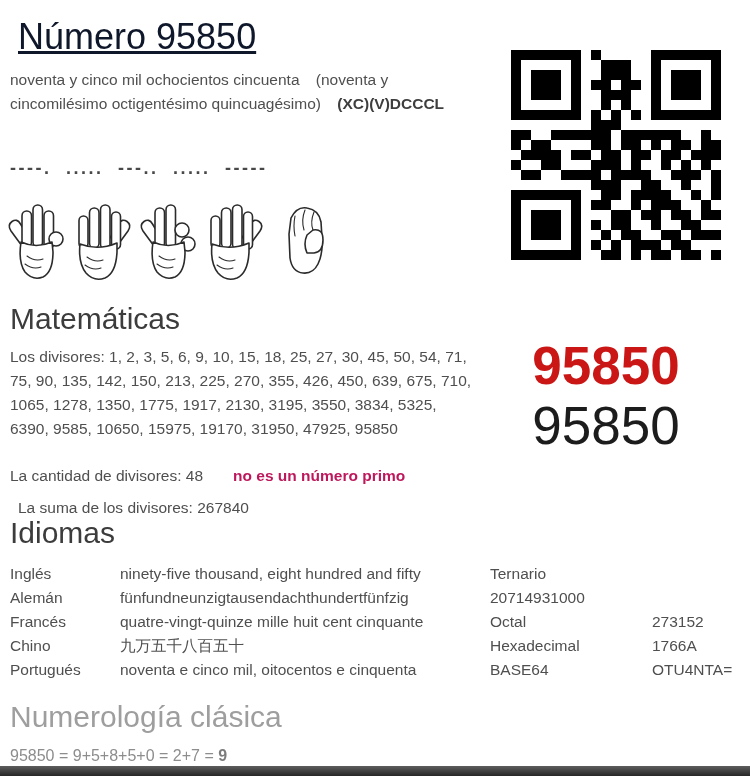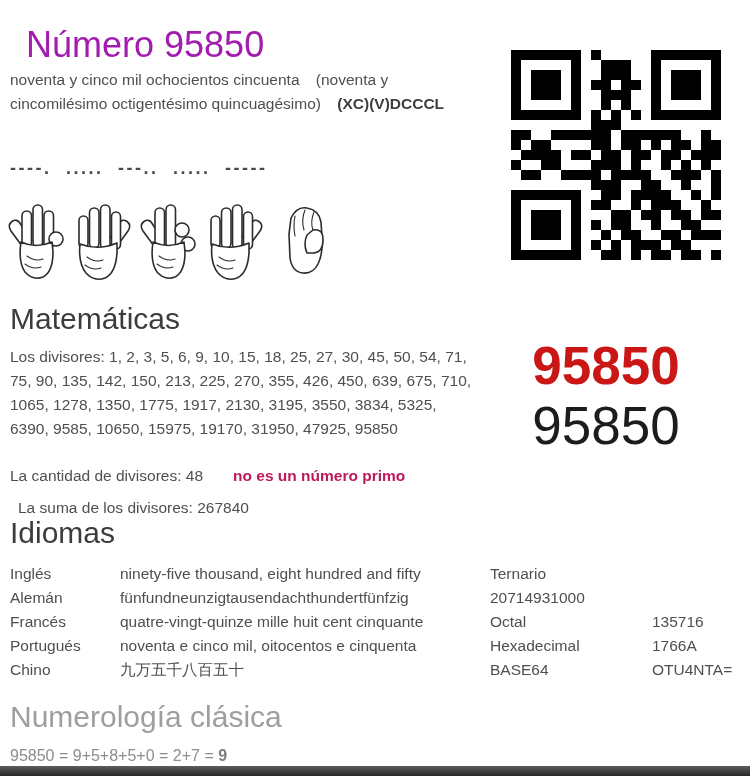--- a/index.html
+++ b/index.html
@@ -2,22 +2,22 @@
 <html><head>
 <meta charset="utf-8">
 <style>
   html,body { margin:0; padding:0; background:#fff; }
   .page {
     position:relative; width:750px; height:776px; background:#ffffff;
     font-family:"Liberation Sans", sans-serif; color:#4c4c4c; overflow:hidden;
   }
 
   h1.title {
-    position:absolute; left:10px; top:8px; margin:16px;
-    font-size:36px; line-height:42px; font-weight:400; color:#a21caf;
+    position:absolute; left:10px; top:8px; margin:8px;
+    font-size:36px; line-height:42px; font-weight:400; color:#0f172a;text-decoration:underline;
   }
   .intro {
     position:absolute; left:10px; top:68px; width:465px; margin:0;
     font-size:15.5px; line-height:24px; color:#4f4f4f;
     overflow-wrap:break-word; word-break:break-word;
   }
   .intro .gap { margin-left:12px; }
   .intro b { color:#3e3e3e; }
 
   .morse {
@@ -591,33 +591,33 @@
     <div class="lang-row">
       <span class="lbl">Inglés</span><span>ninety-five thousand, eight hundred and fifty</span>
     </div>
     <div class="lang-row">
       <span class="lbl">Alemán</span><span>fünfundneunzigtausendachthundertfünfzig</span>
     </div>
     <div class="lang-row">
       <span class="lbl">Francés</span><span>quatre-vingt-quinze mille huit cent cinquante</span>
     </div>
     <div class="lang-row">
+      <span class="lbl">Chino</span><span>九万五千八百五十</span>
+    </div>
+    <div class="lang-row">
       <span class="lbl">Portugués</span><span>noventa e cinco mil, oitocentos e cinquenta</span>
-    </div>
-    <div class="lang-row">
-      <span class="lbl">Chino</span><span>九万五千八百五十</span>
     </div>
   </div>
 
   <div class="info-table">
     <div class="info-row">
       <span class="lbl">Ternario</span><span>20714931000</span>
     </div>
     <div class="info-row">
-      <span class="lbl">Octal</span><span>135716</span>
+      <span class="lbl">Octal</span><span>273152</span>
     </div>
     <div class="info-row">
       <span class="lbl">Hexadecimal</span><span>1766A</span>
     </div>
     <div class="info-row">
       <span class="lbl">BASE64</span><span>OTU4NTA=</span>
     </div>
   </div>
 
   <h2 class="section numer-h">Numerología clásica</h2>

